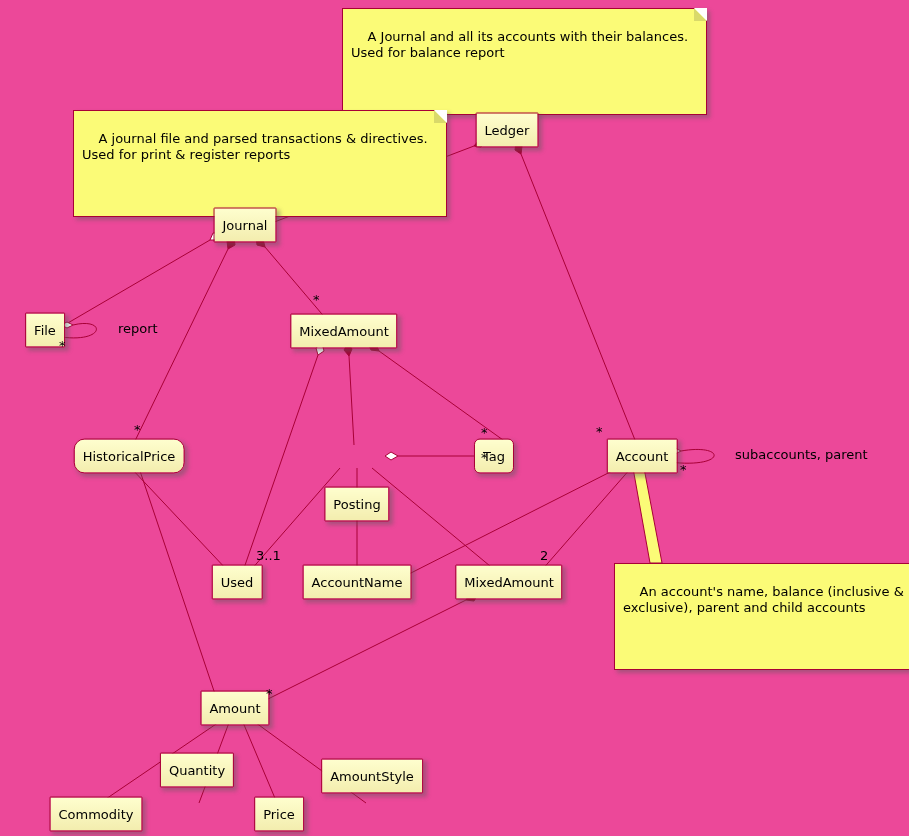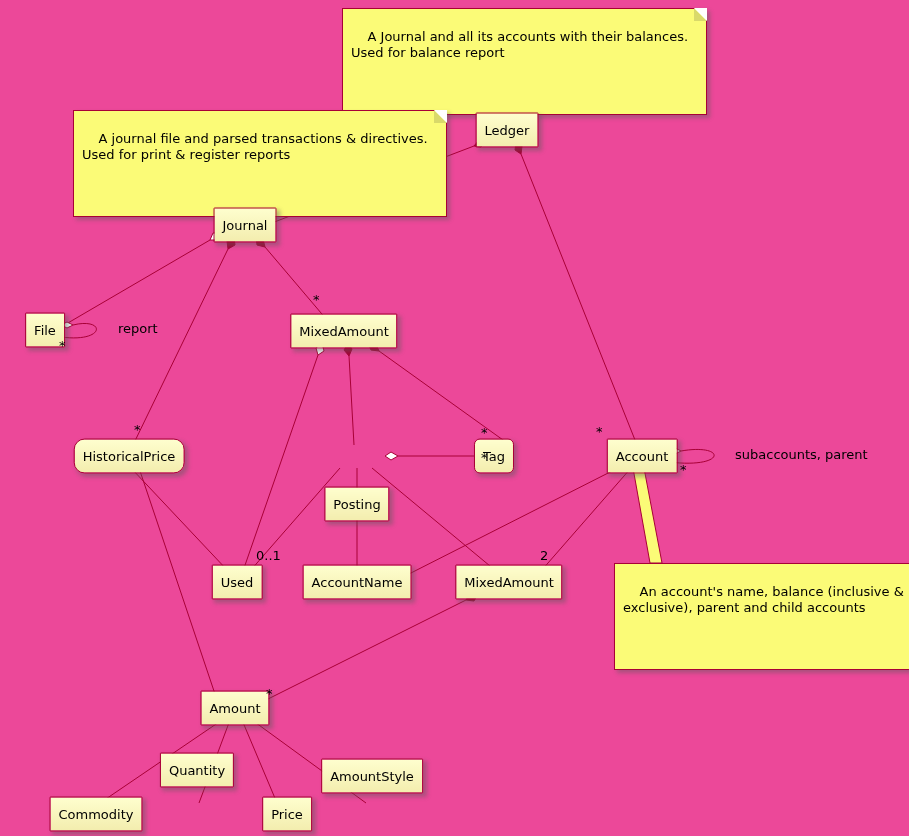--- a/index.html
+++ b/index.html
@@ -106,29 +106,29 @@
   <div class="uml-class" style="left:129px;top:456px;border-radius:11px;"><span>HistoricalPrice</span></div>
   <div class="uml-class" style="left:357px;top:456px;margin-top:48px;"><span>Posting</span></div>
   <div class="uml-class" style="left:494px;top:456px;border-radius:6px;"><span>Tag</span></div>
   <div class="uml-class" style="left:642px;top:456px;"><span>Account</span></div>
   <div class="uml-class" style="left:237px;top:582px;"><span>Used</span></div>
   <div class="uml-class" style="left:357px;top:582px;"><span>AccountName</span></div>
   <div class="uml-class" style="left:509px;top:582px;"><span>MixedAmount</span></div>
   <div class="uml-class" style="left:235px;top:708px;"><span>Amount</span></div>
   <div class="uml-class" style="left:96px;top:814px;"><span>Commodity</span></div>
   <div class="uml-class" style="left:197px;top:770px;text-align:right;"><span>Quantity</span></div>
-  <div class="uml-class" style="left:287px;top:814px;"><span>Price</span></div>
+  <div class="uml-class" style="left:279px;top:814px;"><span>Price</span></div>
   <div class="uml-class" style="left:372px;top:776px;"><span>AmountStyle</span></div>
 
   <span class="elabel" style="left:313px;top:292px;">*</span>
   <span class="elabel" style="left:134px;top:422px;">*</span>
   <span class="elabel" style="left:118px;top:321px;">report</span>
   <span class="elabel" style="left:59px;top:338px;">*</span>
   <span class="elabel" style="left:481px;top:425px;">*</span>
   <span class="elabel" style="left:481px;top:450px;">*</span>
   <span class="elabel" style="left:596px;top:424px;">*</span>
   <span class="elabel" style="left:680px;top:462px;">*</span>
   <span class="elabel" style="left:735px;top:447px;">subaccounts, parent</span>
-  <span class="elabel" style="left:256px;top:548px;">0..1</span>
+  <span class="elabel" style="left:256px;top:548px;">3..1</span>
   <span class="elabel" style="left:540px;top:548px;">2</span>
   <span class="elabel" style="left:266px;top:686px;">*</span>
 
 </div>
 
 </body></html>

